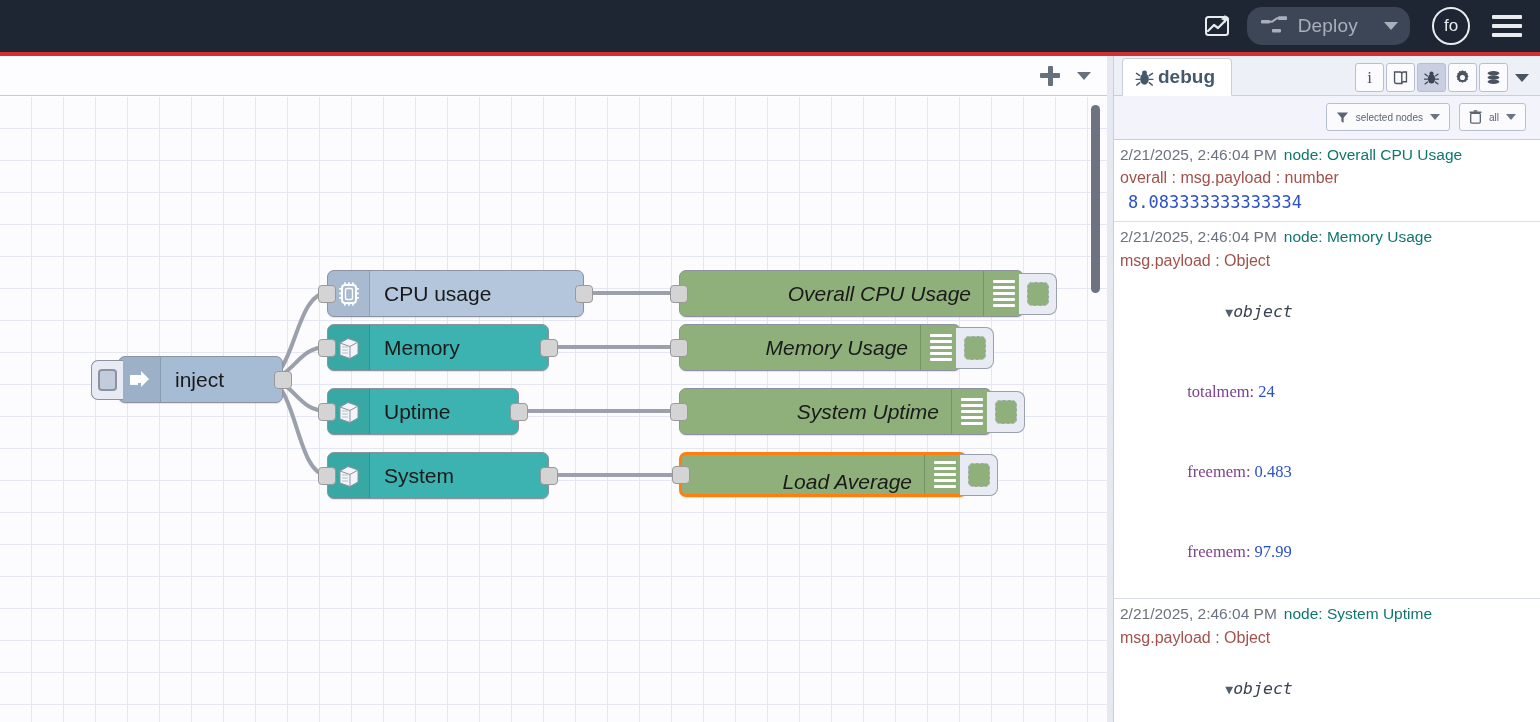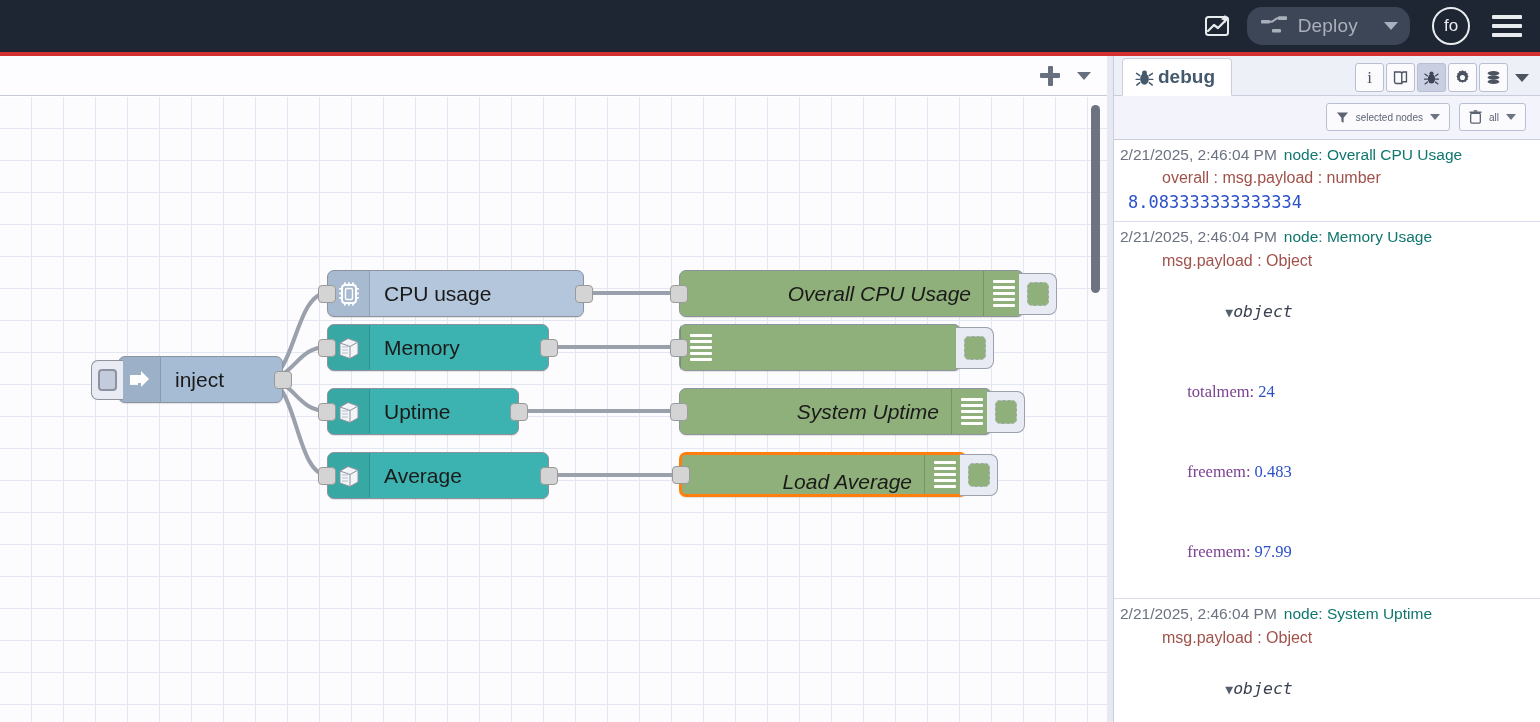--- a/index.html
+++ b/index.html
@@ -275,21 +275,21 @@
     background: #fff;
     overflow: hidden;
     border-top: 1px solid #c9cddc;
   }
   .msg {
     border-bottom: 1px solid #d9dcea;
     padding: 4px 8px 6px 6px;
   }
   .msg-head { font-size: 15.5px; color: #6b7280; line-height: 1.45; }
   .msg-head .nodename { color: #0f766e; font-weight: normal; margin-left: 7px; }
-  .msg-prop { font-size: 16px; color: #a0524b; line-height: 1.45; margin-left: 42px; }
+  .msg-prop { font-size: 16px; color: #a0524b; line-height: 1.45; }
   .msg-val {
     font-family: "DejaVu Sans Mono", monospace;
     font-size: 17px; color: #2b50c8;
     line-height: 1.5; padding-left: 8px;
   }
   .obj-row {
     font-family: "DejaVu Sans Mono", monospace;
     font-size: 16.5px; line-height: 1.62;
     white-space: pre;
   }
@@ -450,41 +450,42 @@
           <path d="M5 9 L13 4.5 L23 8 L23 20 L15 24.5 L5 21 z" fill="#f2f4f8" stroke="#8c929e" stroke-width="1"></path>
           <path d="M5 9 L15 12.5 L15 24.5" fill="none" stroke="#8c929e" stroke-width="1"></path>
           <path d="M15 12.5 L23 8" fill="none" stroke="#8c929e" stroke-width="1"></path>
           <g stroke="#b8bfcc" stroke-width="1">
               <path d="M7 13 h6"></path>
               <path d="M7 16 h6"></path>
               <path d="M7 19 h6"></path>
             </g>
         </svg>
       </div>
-      <div class="node-label">Average</div>
+      <div class="node-label">System</div>
       <span class="port out"></span>
     </div>
 
     <div class="node" style="left:679px; top:173px; width:345px; height:47px; background:#8fb07a;">
       <span class="port in"></span>
       <div class="node-label italic right">Overall CPU Usage</div>
       <div class="dbg-lines">
         <span></span>
           <span></span>
           <span></span>
           <span></span>
           <span></span>
       </div>
       <div class="debug-btn">
           <i></i>
         </div>
     </div>
 
     <div class="node" style="left:679px; top:227px; width:282px; height:47px; background:#8fb07a;">
       <span class="port in"></span>
+      <div class="node-label italic right">Memory Usage</div>
       <div class="dbg-lines">
         <span></span>
           <span></span>
           <span></span>
           <span></span>
           <span></span>
       </div>
       <div class="debug-btn">
           <i></i>
         </div>

